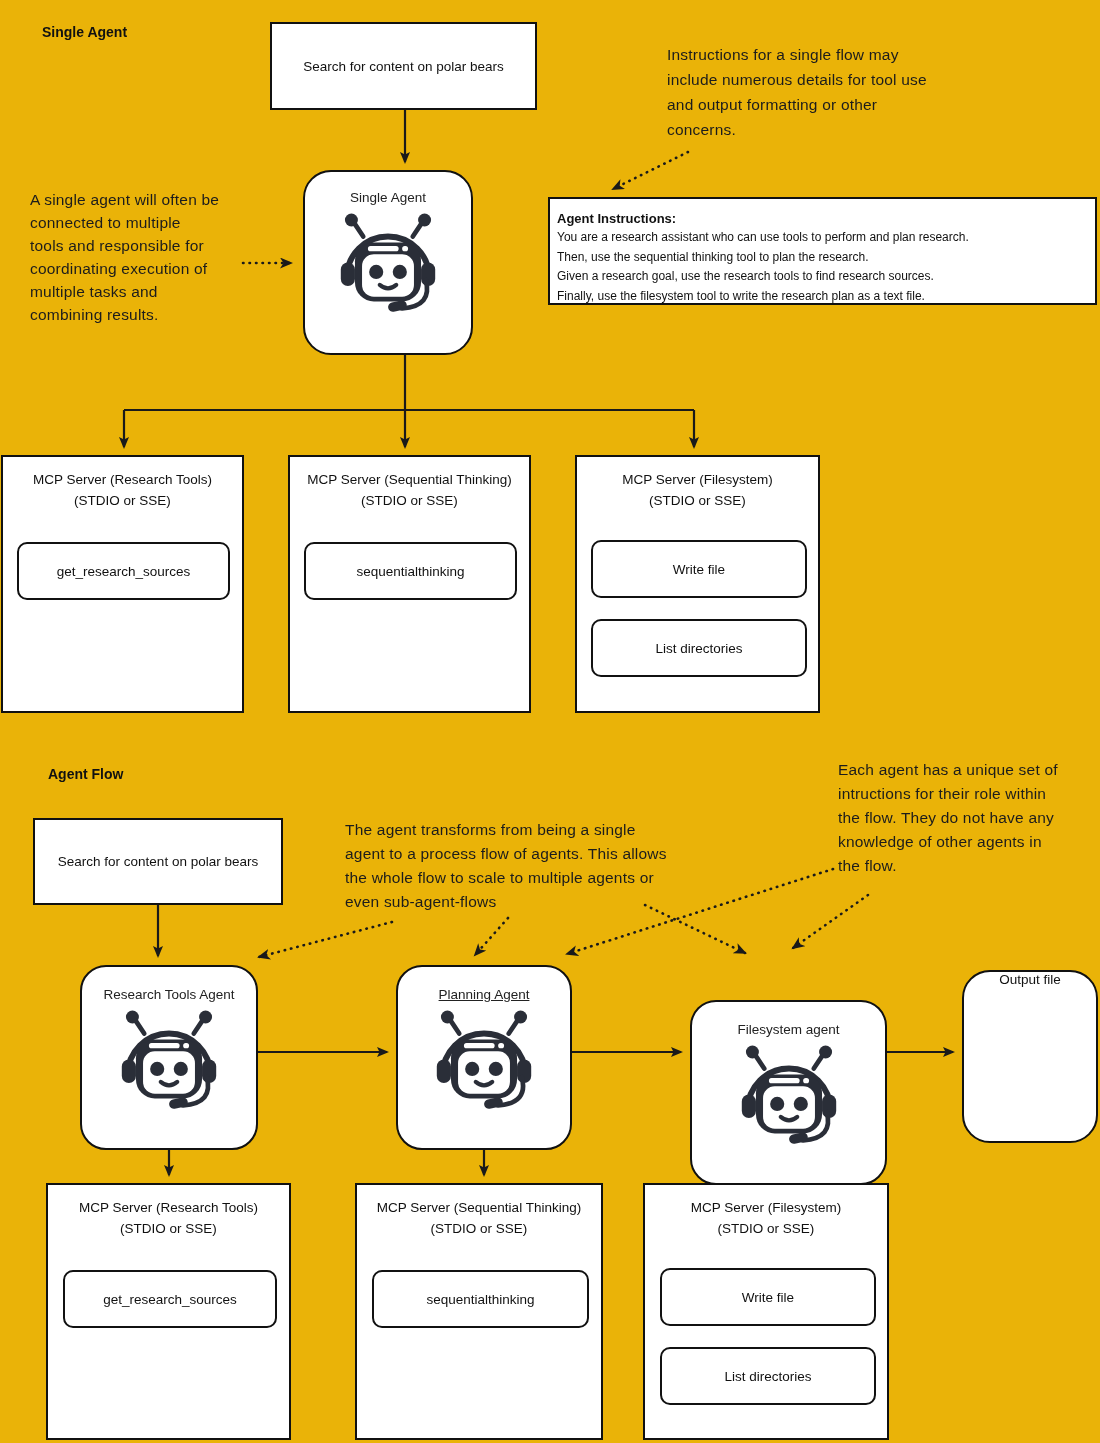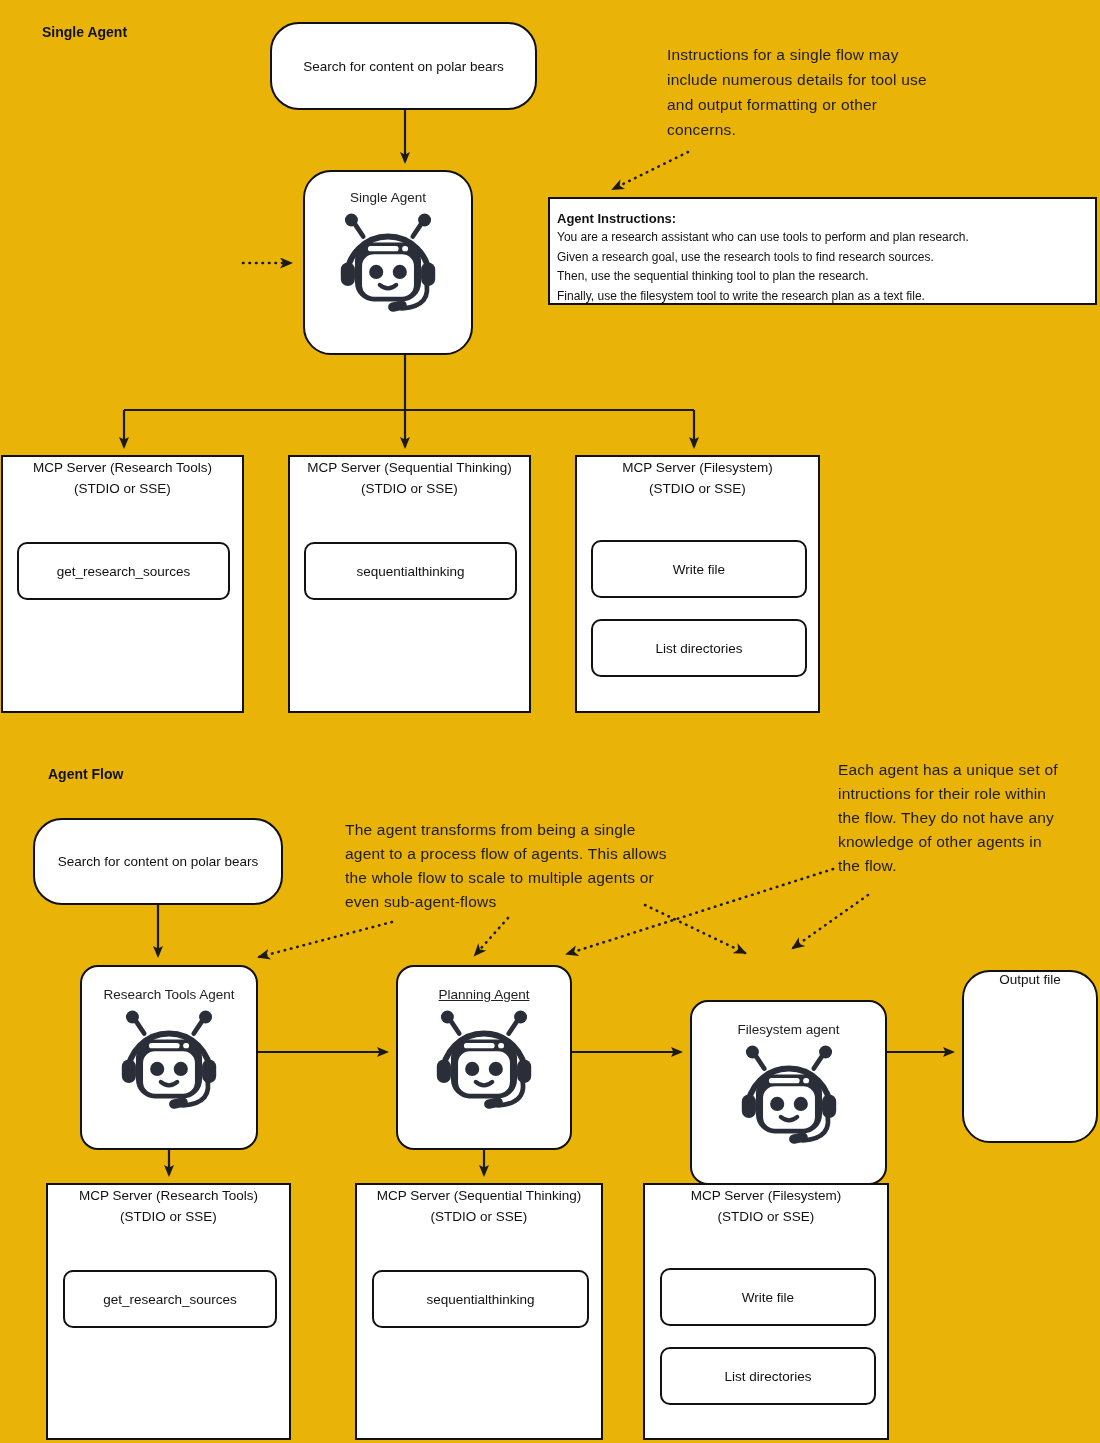--- a/index.html
+++ b/index.html
@@ -3,36 +3,36 @@
 <meta charset="utf-8">
 <style>
   html,body{margin:0;padding:0;background:#fff;}
   #canvas{position:relative;width:1100px;height:1443px;background:#eab308;
           font-family:"Liberation Sans",sans-serif;color:#111;overflow:hidden;}
   .abs{position:absolute;}
   .sec-title{font-size:14px;font-weight:bold;color:#111;}
   
   .rect-box{border:2px solid #111;background:#fff;box-sizing:border-box;}
   .center-txt{display:flex;align-items:center;justify-content:center;text-align:center;}
-  .search-box{font-size:13.5px;border-radius:29px;}
-  
-  .agent-card{border:2.5px solid #111;border-radius:18px;background:#fff;box-sizing:border-box;
+  .search-box{font-size:13.5px;}
+  
+  .agent-card{border:2.5px solid #111;border-radius:26px;background:#fff;box-sizing:border-box;
               display:flex;flex-direction:column;align-items:center;}
   .agent-card .card-label{font-size:13.5px;margin-top:18px;color:#222;}
   .robot{width:118px;height:118px;margin-top:2px;}
   
   .note{font-size:15.5px;line-height:23px;color:#1c1c1c;letter-spacing:0.2px;}
   .note.mid{line-height:24px;}
   
   .instr-box{border:2.5px solid #111;background:#fff;box-sizing:border-box;padding:10px 7px 8px 7px;}
   .instr-head{font-size:13px;font-weight:bold;line-height:19px;}
   .instr-line{font-size:12px;line-height:19.5px;}
   
   .mcp-box{border:2px solid #111;background:#fff;box-sizing:border-box;}
-  .mcp-title{font-size:13.5px;line-height:21px;text-align:center;}
+  .mcp-title{font-size:13.5px;line-height:21px;text-align:center;padding-top:12px;}
   .tool-pill{position:absolute;border:2px solid #111;border-radius:10px;background:#fff;box-sizing:border-box;
              display:flex;align-items:center;justify-content:center;font-size:13.5px;}
   
   .output-card{border:2.5px solid #111;border-radius:28px;background:#fff;box-sizing:border-box;
                display:flex;justify-content:center;font-size:13.5px;}
   svg.overlay{position:absolute;left:0;top:0;width:1100px;height:1443px;pointer-events:none;}
 </style>
 </head>
 <body>
 
@@ -107,33 +107,41 @@
     <span>Search for content on polar bears</span>
   </div>
 
   <div class="abs agent-card" style="left:303px;top:170px;width:170px;height:185px;border-radius:28px;">
     <div class="card-label">Single Agent</div>
     <svg class="robot">
         <use href="#robot"></use>
       </svg>
   </div>
 
+  <div class="abs note" style="left:30px;top:188px;width:230px;">
+    <div>A single agent will often be</div>
+    <div>connected to multiple</div>
+    <div>tools and responsible for</div>
+    <div>coordinating execution of</div>
+    <div>multiple tasks and</div>
+    <div>combining results.</div>
+  </div>
 
   <div class="abs note" style="left:667px;top:42px;width:310px;line-height:25px;">
     <div>Instructions for a single flow may</div>
     <div>include numerous details for tool use</div>
     <div>and output formatting or other</div>
     <div>concerns.</div>
   </div>
 
   <div class="abs instr-box" style="left:548px;top:197px;width:549px;height:108px;">
     <div class="instr-head">Agent Instructions:</div>
     <div class="instr-line">You are a research assistant who can use tools to perform and plan research.</div>
+    <div class="instr-line">Then, use the sequential thinking tool to plan the research.</div>
     <div class="instr-line">Given a research goal, use the research tools to find research sources.</div>
-    <div class="instr-line">Then, use the sequential thinking tool to plan the research.</div>
     <div class="instr-line">Finally, use the filesystem tool to write the research plan as a text file.</div>
   </div>
 
   <div class="abs mcp-box" style="left:1px;top:455px;width:243px;height:258px;">
     <div class="mcp-title">
       <div>MCP Server (Research Tools)</div>
       <div>(STDIO or SSE)</div>
     </div>
     <div class="tool-pill" style="left:14px;top:85px;width:213px;height:58px;">get_research_sources</div>
   </div>

